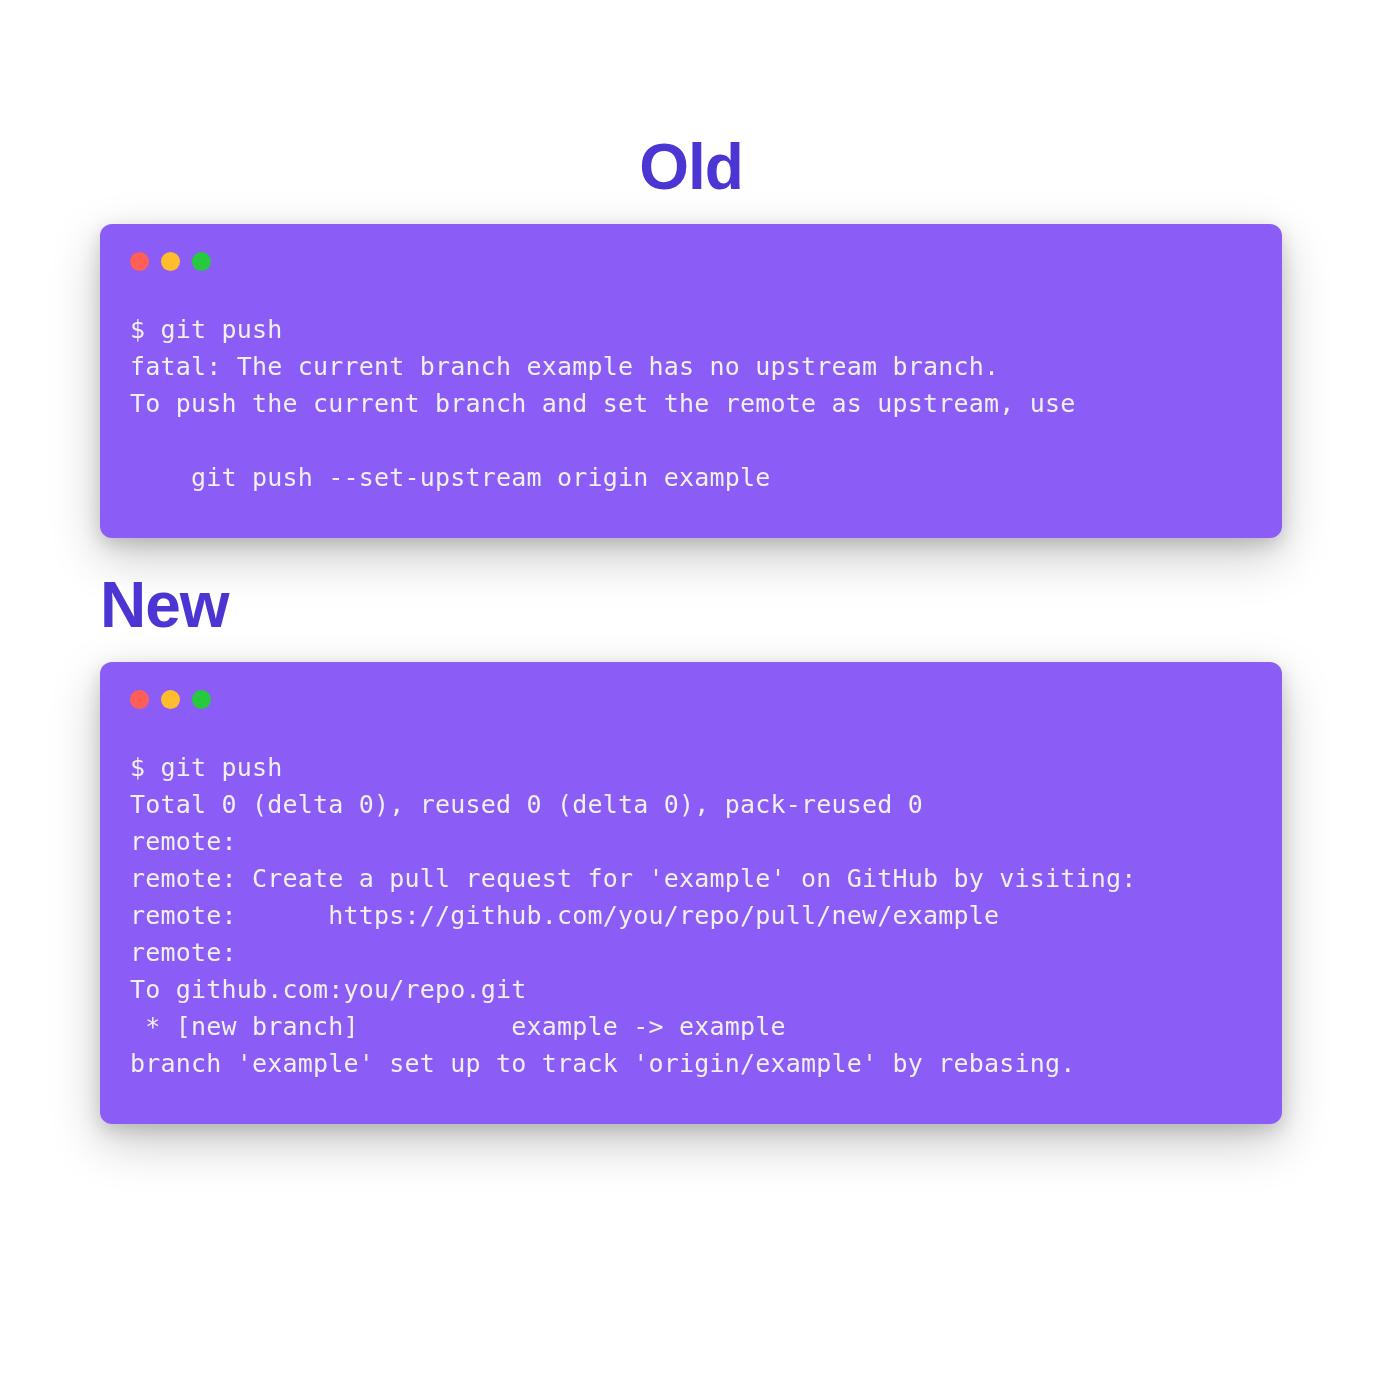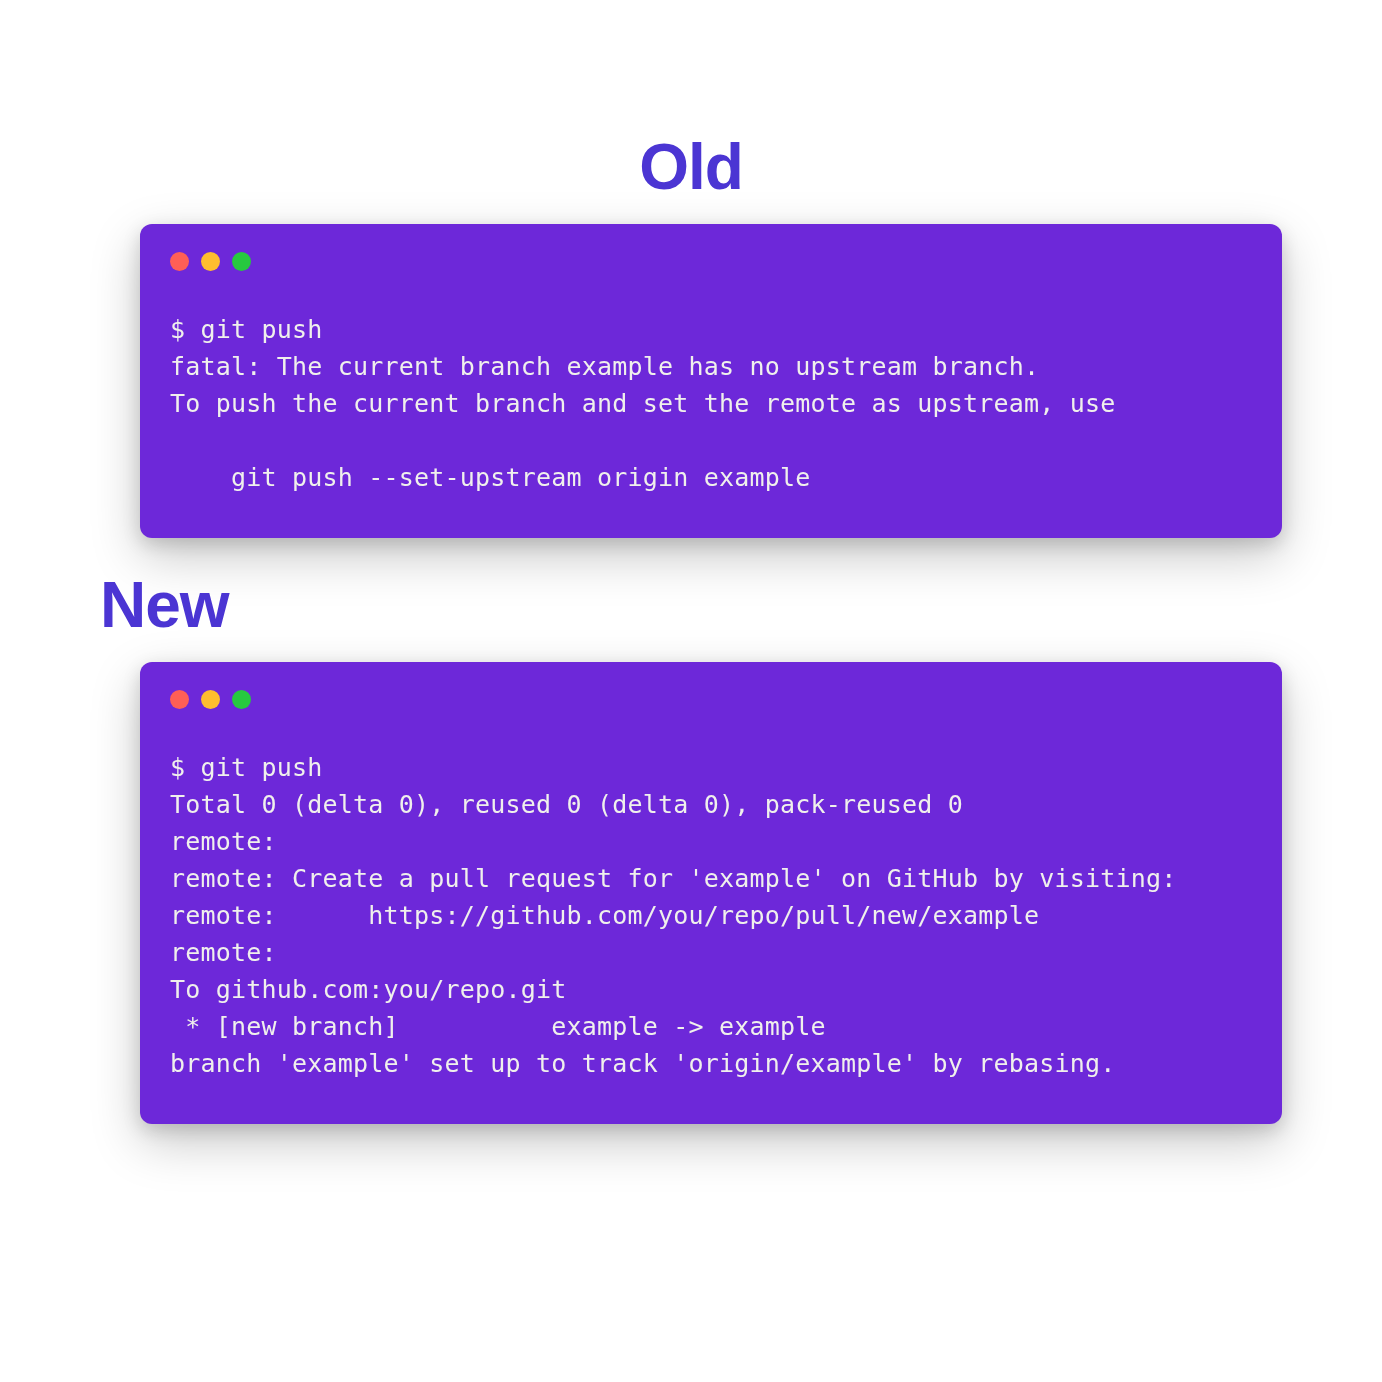--- a/index.html
+++ b/index.html
@@ -16,26 +16,25 @@
       color: #4b35d3;
       margin-bottom: 20px;
       margin-top: 22px;
       letter-spacing: -1px;
     }
     .section-heading:first-of-type {
       margin-top: 30px;
       text-align: center;
     }
     .terminal {
-      background: #6d28d9;
+      background: #8b5cf6;
       border-radius: 12px;
       padding: 28px 30px 40px 30px;
       box-shadow: 0 18px 50px rgba(0,0,0,0.22), 0 6px 18px rgba(0,0,0,0.15);
       margin-bottom: 30px;
-      margin-left: 40px;
     }
     .titlebar {
       display: flex;
       gap: 12px;
       margin-bottom: 40px;
     }
     .dot {
       width: 19px;
       height: 19px;
       border-radius: 50%;

